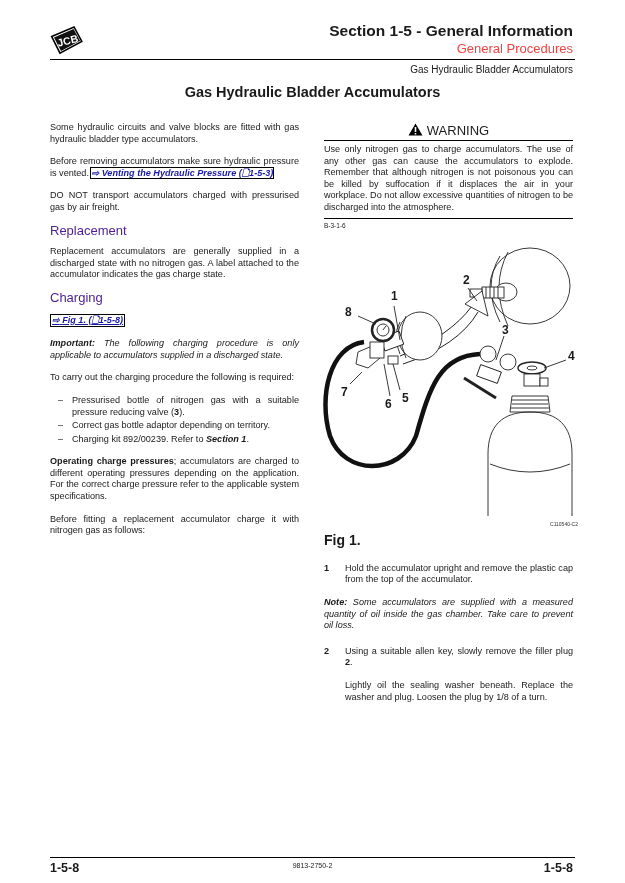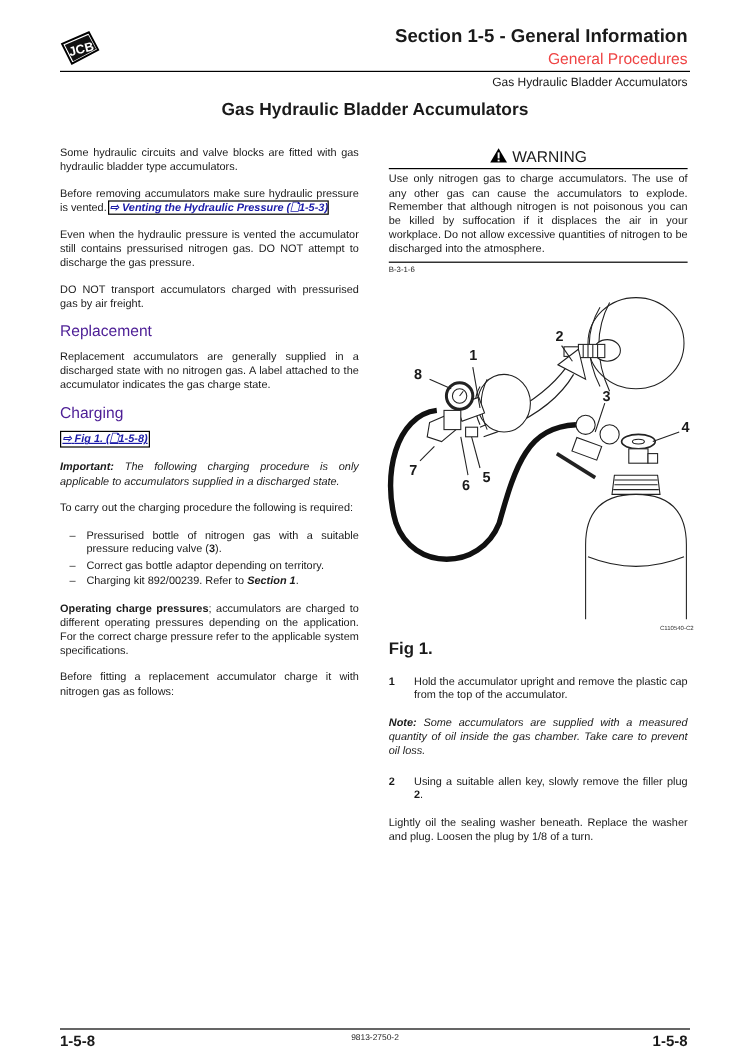--- a/index.html
+++ b/index.html
@@ -34,21 +34,21 @@
   .warn-body { font-weight: normal; text-align: justify; margin-bottom: 4px; }
   .warn-code { font-size: 6.5px; line-height: 8px; margin-bottom: 6px; }
 
   .figure { position: relative; width: 260px; height: 290px; margin-left: -4px; }
   .fig-code { position: absolute; right: 2px; top: 283px; font-size: 5px; color: #333; }
   .fig-caption { text-align: left; font-size: 14px; font-weight: bold; margin: 9px 0 16px 0; }
 
   .step { display: flex; margin-bottom: 11px; }
   .step .num { width: 21px; flex: none; font-weight: bold; }
   .step .txt { flex: 1; text-align: justify; }
-  .indent { }
+  .indent { margin-left: 21px; }
   .note { font-style: italic; text-align: justify; margin-bottom: 14px; }
 
   .ftr-rule { position: absolute; left: 50px; right: 50px; top: 857px; height: 1px; background: #000; }
   .ftr-left { position: absolute; left: 50px; top: 861px; font-size: 12.5px; font-weight: bold; }
   .ftr-center { position: absolute; left: 0; right: 0; top: 862px; text-align: center; font-size: 7px; }
   .ftr-right { position: absolute; right: 52px; top: 861px; font-size: 12.5px; font-weight: bold; }
 </style>
 </head>
 <body>
 
@@ -69,21 +69,20 @@
 <div class="page-title">Gas Hydraulic Bladder Accumulators</div>
 
 <div class="col-left">
   <p>Some hydraulic circuits and valve blocks are fitted with gas hydraulic bladder type accumulators.</p>
 
   <p>
     <span>Before removing accumulators make sure hydraulic pressure is vented.</span>
     <span class="link"><span>⇨</span> <span>Venting the Hydraulic Pressure (</span><span>🗋</span><span>1-5-3)</span></span>
   </p>
 
-  <p>Even when the hydraulic pressure is vented the accumulator still contains pressurised nitrogen gas. DO NOT attempt to discharge the gas pressure.</p>
   <p>DO NOT transport accumulators charged with pressurised gas by air freight.</p>
 
   <div class="h2">Replacement</div>
   <p>Replacement accumulators are generally supplied in a discharged state with no nitrogen gas. A label attached to the accumulator indicates the gas charge state.</p>
 
   <div class="h2">Charging</div>
   <div class="link-block"><span>⇨</span> <span>Fig 1. (</span><span>🗋</span><span>1-5-8)</span></div>
 
   <p style="font-style: italic;"><b>Important:</b><span> The following charging procedure is only applicable to accumulators supplied in a discharged state.</span></p>
 

